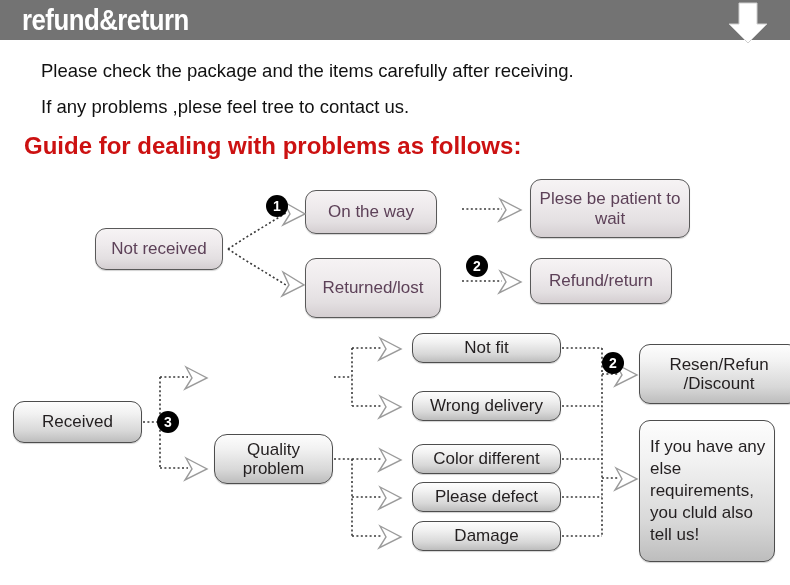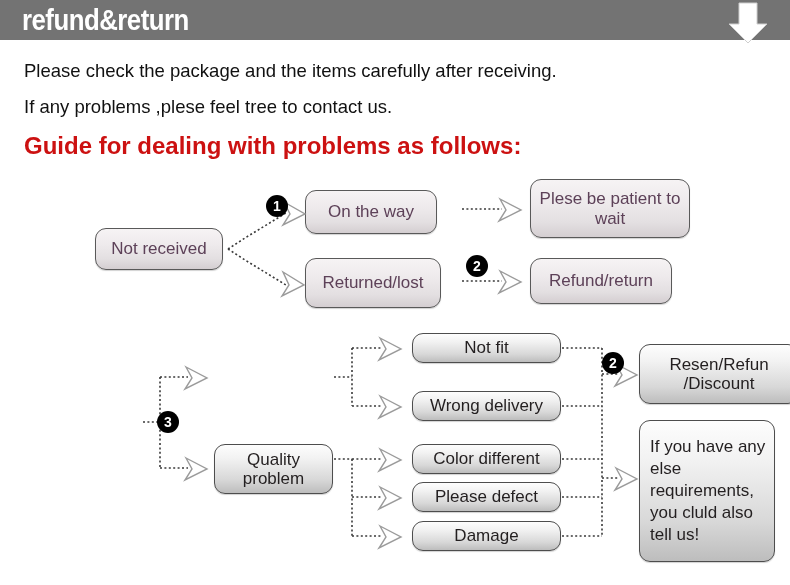--- a/index.html
+++ b/index.html
@@ -41,20 +41,21 @@
     left: 726px; top: 2px;
     width: 44px; height: 42px;
   }
 
   
   .intro-line {
     position: absolute;
     color: #111111;
     font-size: 18.5px;
     white-space: nowrap;
+    margin-left: 17px;
   }
   #intro-line-1 { left: 24px; top: 60px; }
   #intro-line-2 { left: 24px; top: 96px; }
   #guide-heading {
     position: absolute;
     left: 24px; top: 132px;
     color: #cc1111;
     font-size: 24px;
     font-weight: bold;
     white-space: nowrap;
@@ -156,21 +157,21 @@
     <path class="dot-line" d="M462,281 L502,281"></path>
     <polygon class="arrow-head" points="500,271 521,282 499,293 506,282"></polygon>
   </svg>
 
   <div class="fbox soft purple" style="left:95px; top:228px; width:128px; height:42px;">Not received</div>
 
   <div class="marker" style="left:266px; top:195px;">1</div>
 
   <div class="fbox soft purple" style="left:305px; top:190px; width:132px; height:44px;">On the way</div>
 
-  <div class="fbox soft purple" style="left:305px; top:258px; width:136px; height:50px;">Returned/lost</div>
+  <div class="fbox soft purple" style="left:305px; top:258px; width:136px; height:60px;">Returned/lost</div>
 
   <div class="marker" style="left:466px; top:255px;">2</div>
 
   <div class="fbox soft purple" style="left:530px; top:179px; width:160px; height:59px;">
     <span>Plese be patient to wait</span>
   </div>
 
   <div class="fbox soft purple" style="left:530px; top:258px; width:142px; height:46px;">Refund/return</div>
 
   <svg class="conn-layer" viewBox="0 0 790 585">
@@ -205,25 +206,26 @@
     <path class="dot-line" d="M562,536 L602,536"></path>
     <path class="dot-line" d="M602,348 L602,536"></path>
 
     <path class="dot-line" d="M602,374 L618,374"></path>
     <polygon class="arrow-head" points="616,364 637,375 615,386 622,375"></polygon>
 
     <path class="dot-line" d="M602,478 L618,478"></path>
     <polygon class="arrow-head" points="616,468 637,479 615,490 622,479"></polygon>
   </svg>
 
+  <div class="fbox" style="left:13px; top:401px; width:129px; height:42px;">Received</div>
 
   <div class="marker" style="left:157px; top:411px;">3</div>
 
 
-  <div class="fbox" style="left:214px; top:444px; width:119px; height:50px;">
+  <div class="fbox" style="left:214px; top:434px; width:119px; height:50px;border-radius:13px;">
     <span>Quality problem</span>
   </div>
 
   <div class="fbox" style="left:412px; top:333px; width:149px; height:30px;">Not fit</div>
 
   <div class="fbox" style="left:412px; top:391px; width:149px; height:30px;">Wrong delivery</div>
 
   <div class="fbox" style="left:412px; top:444px; width:149px; height:30px;">Color different</div>
 
   <div class="fbox" style="left:412px; top:482px; width:149px; height:30px;">Please defect</div>

